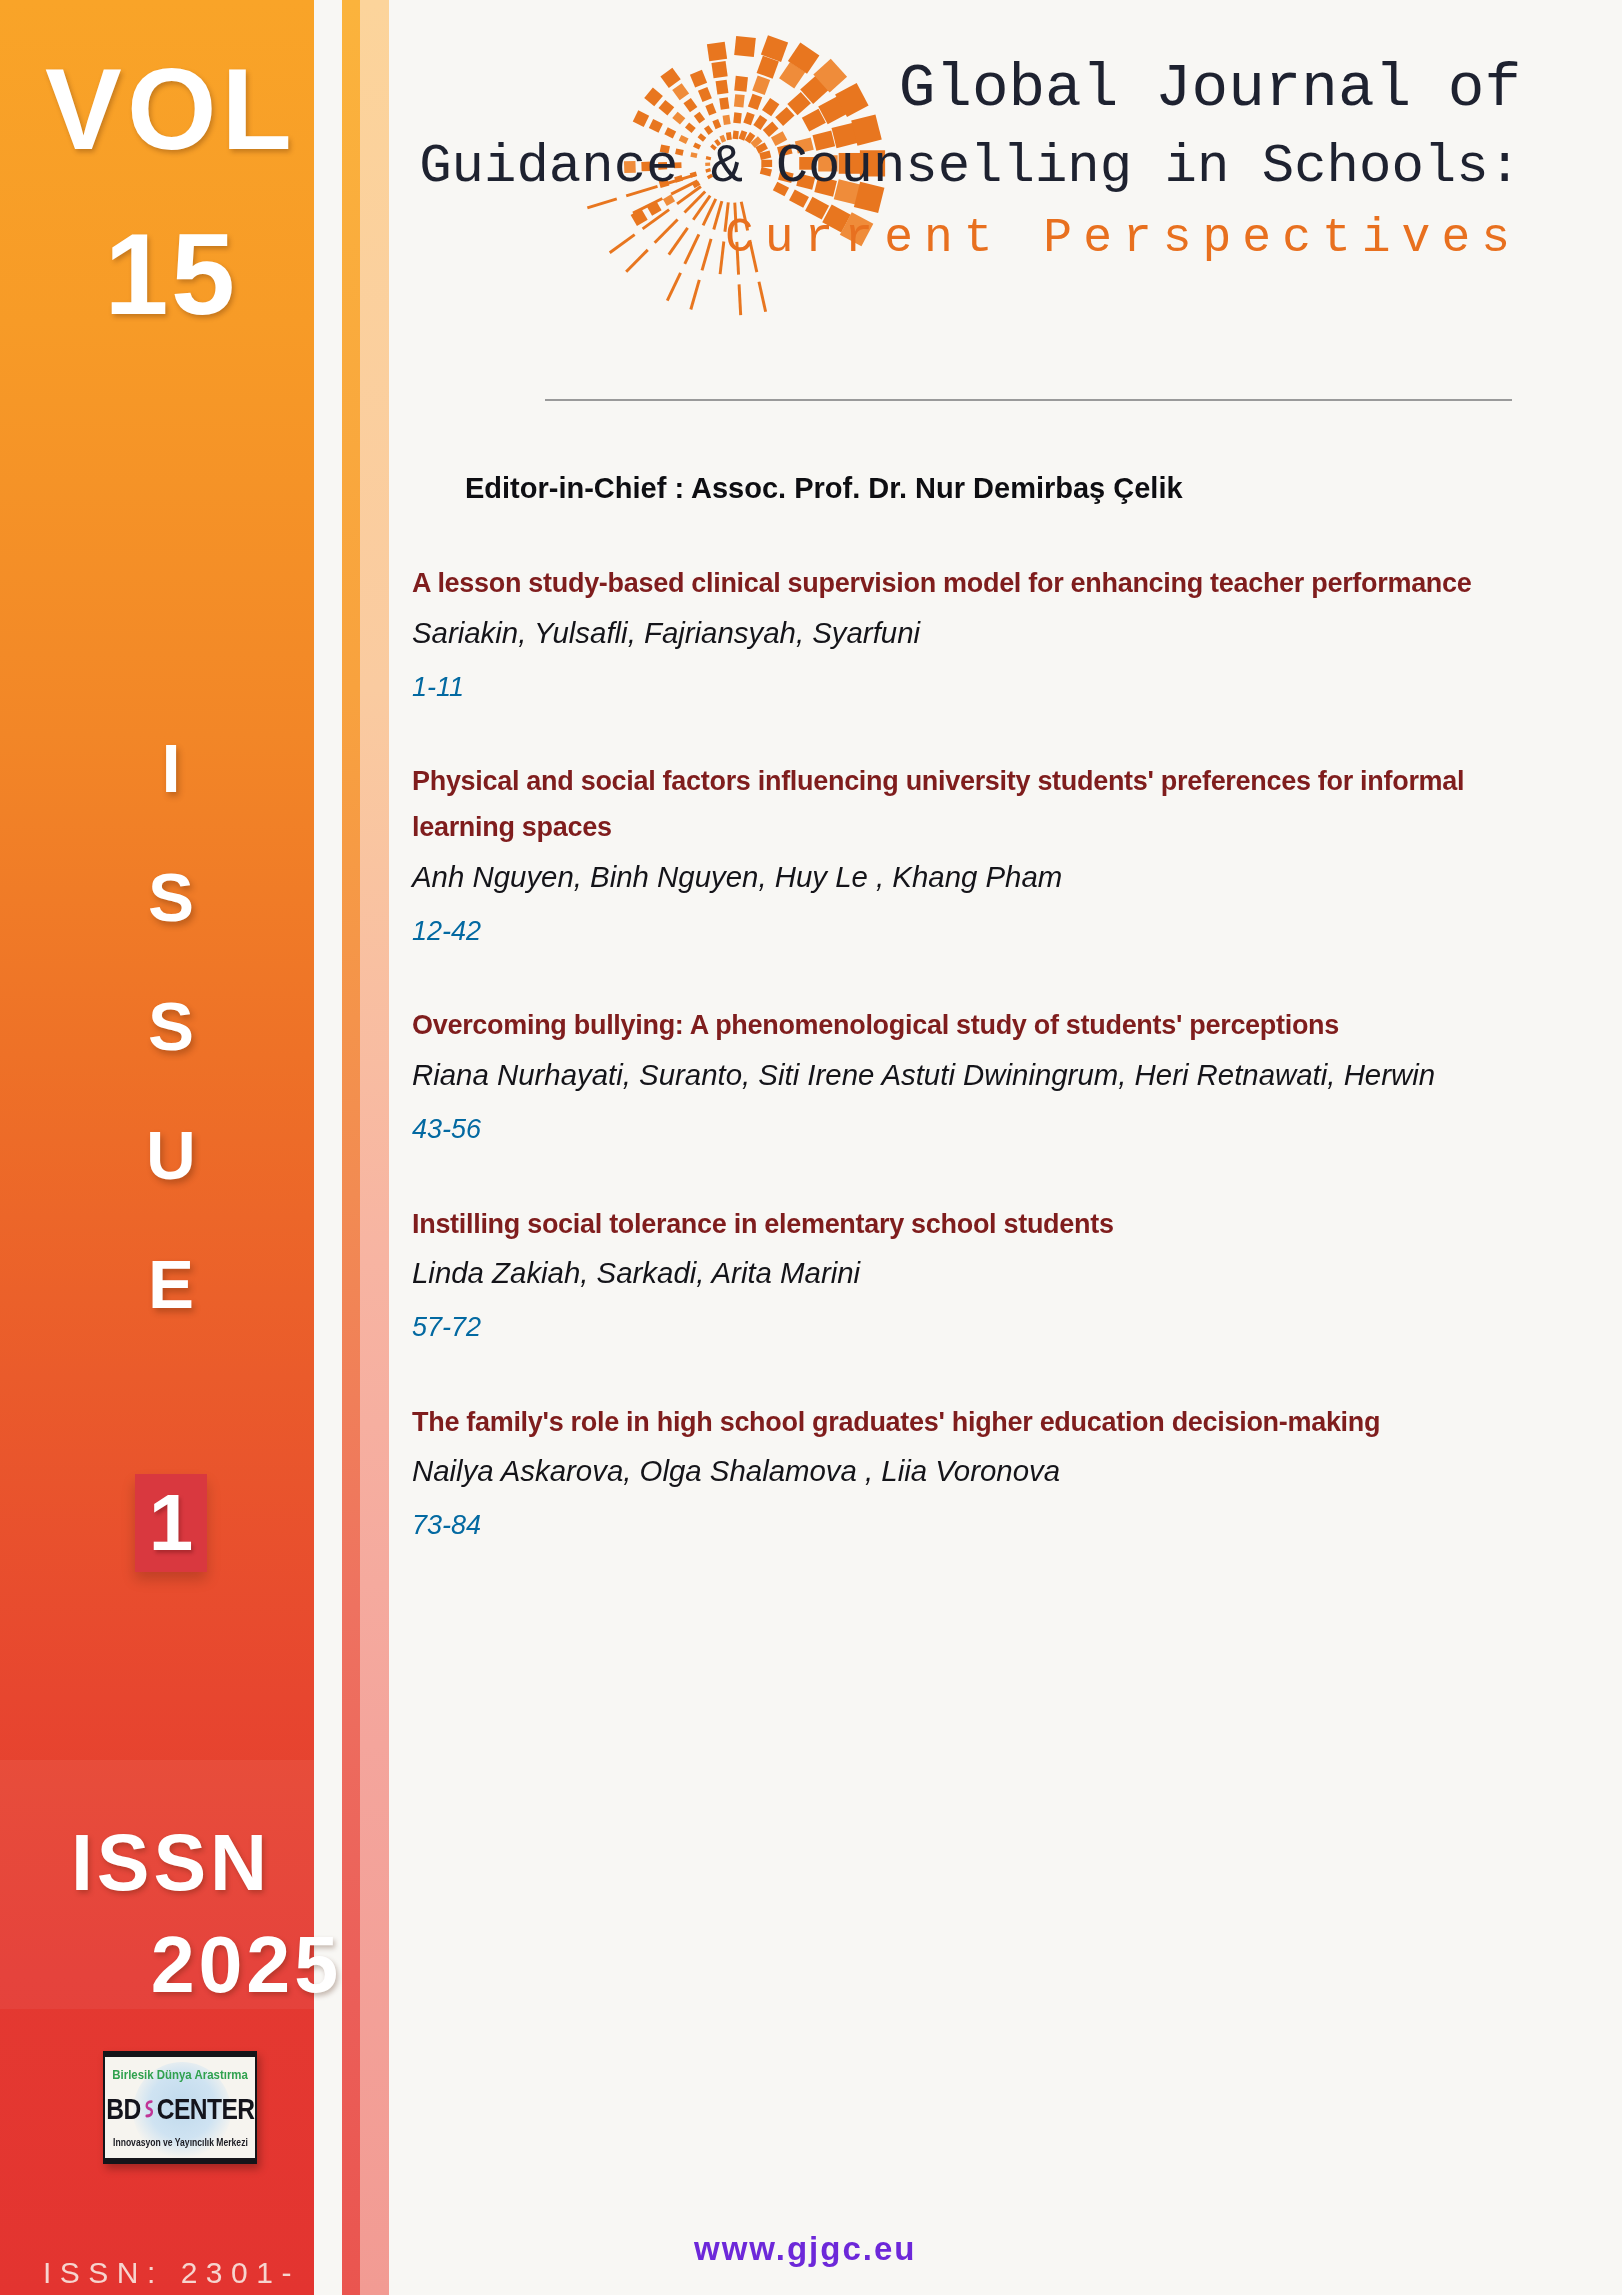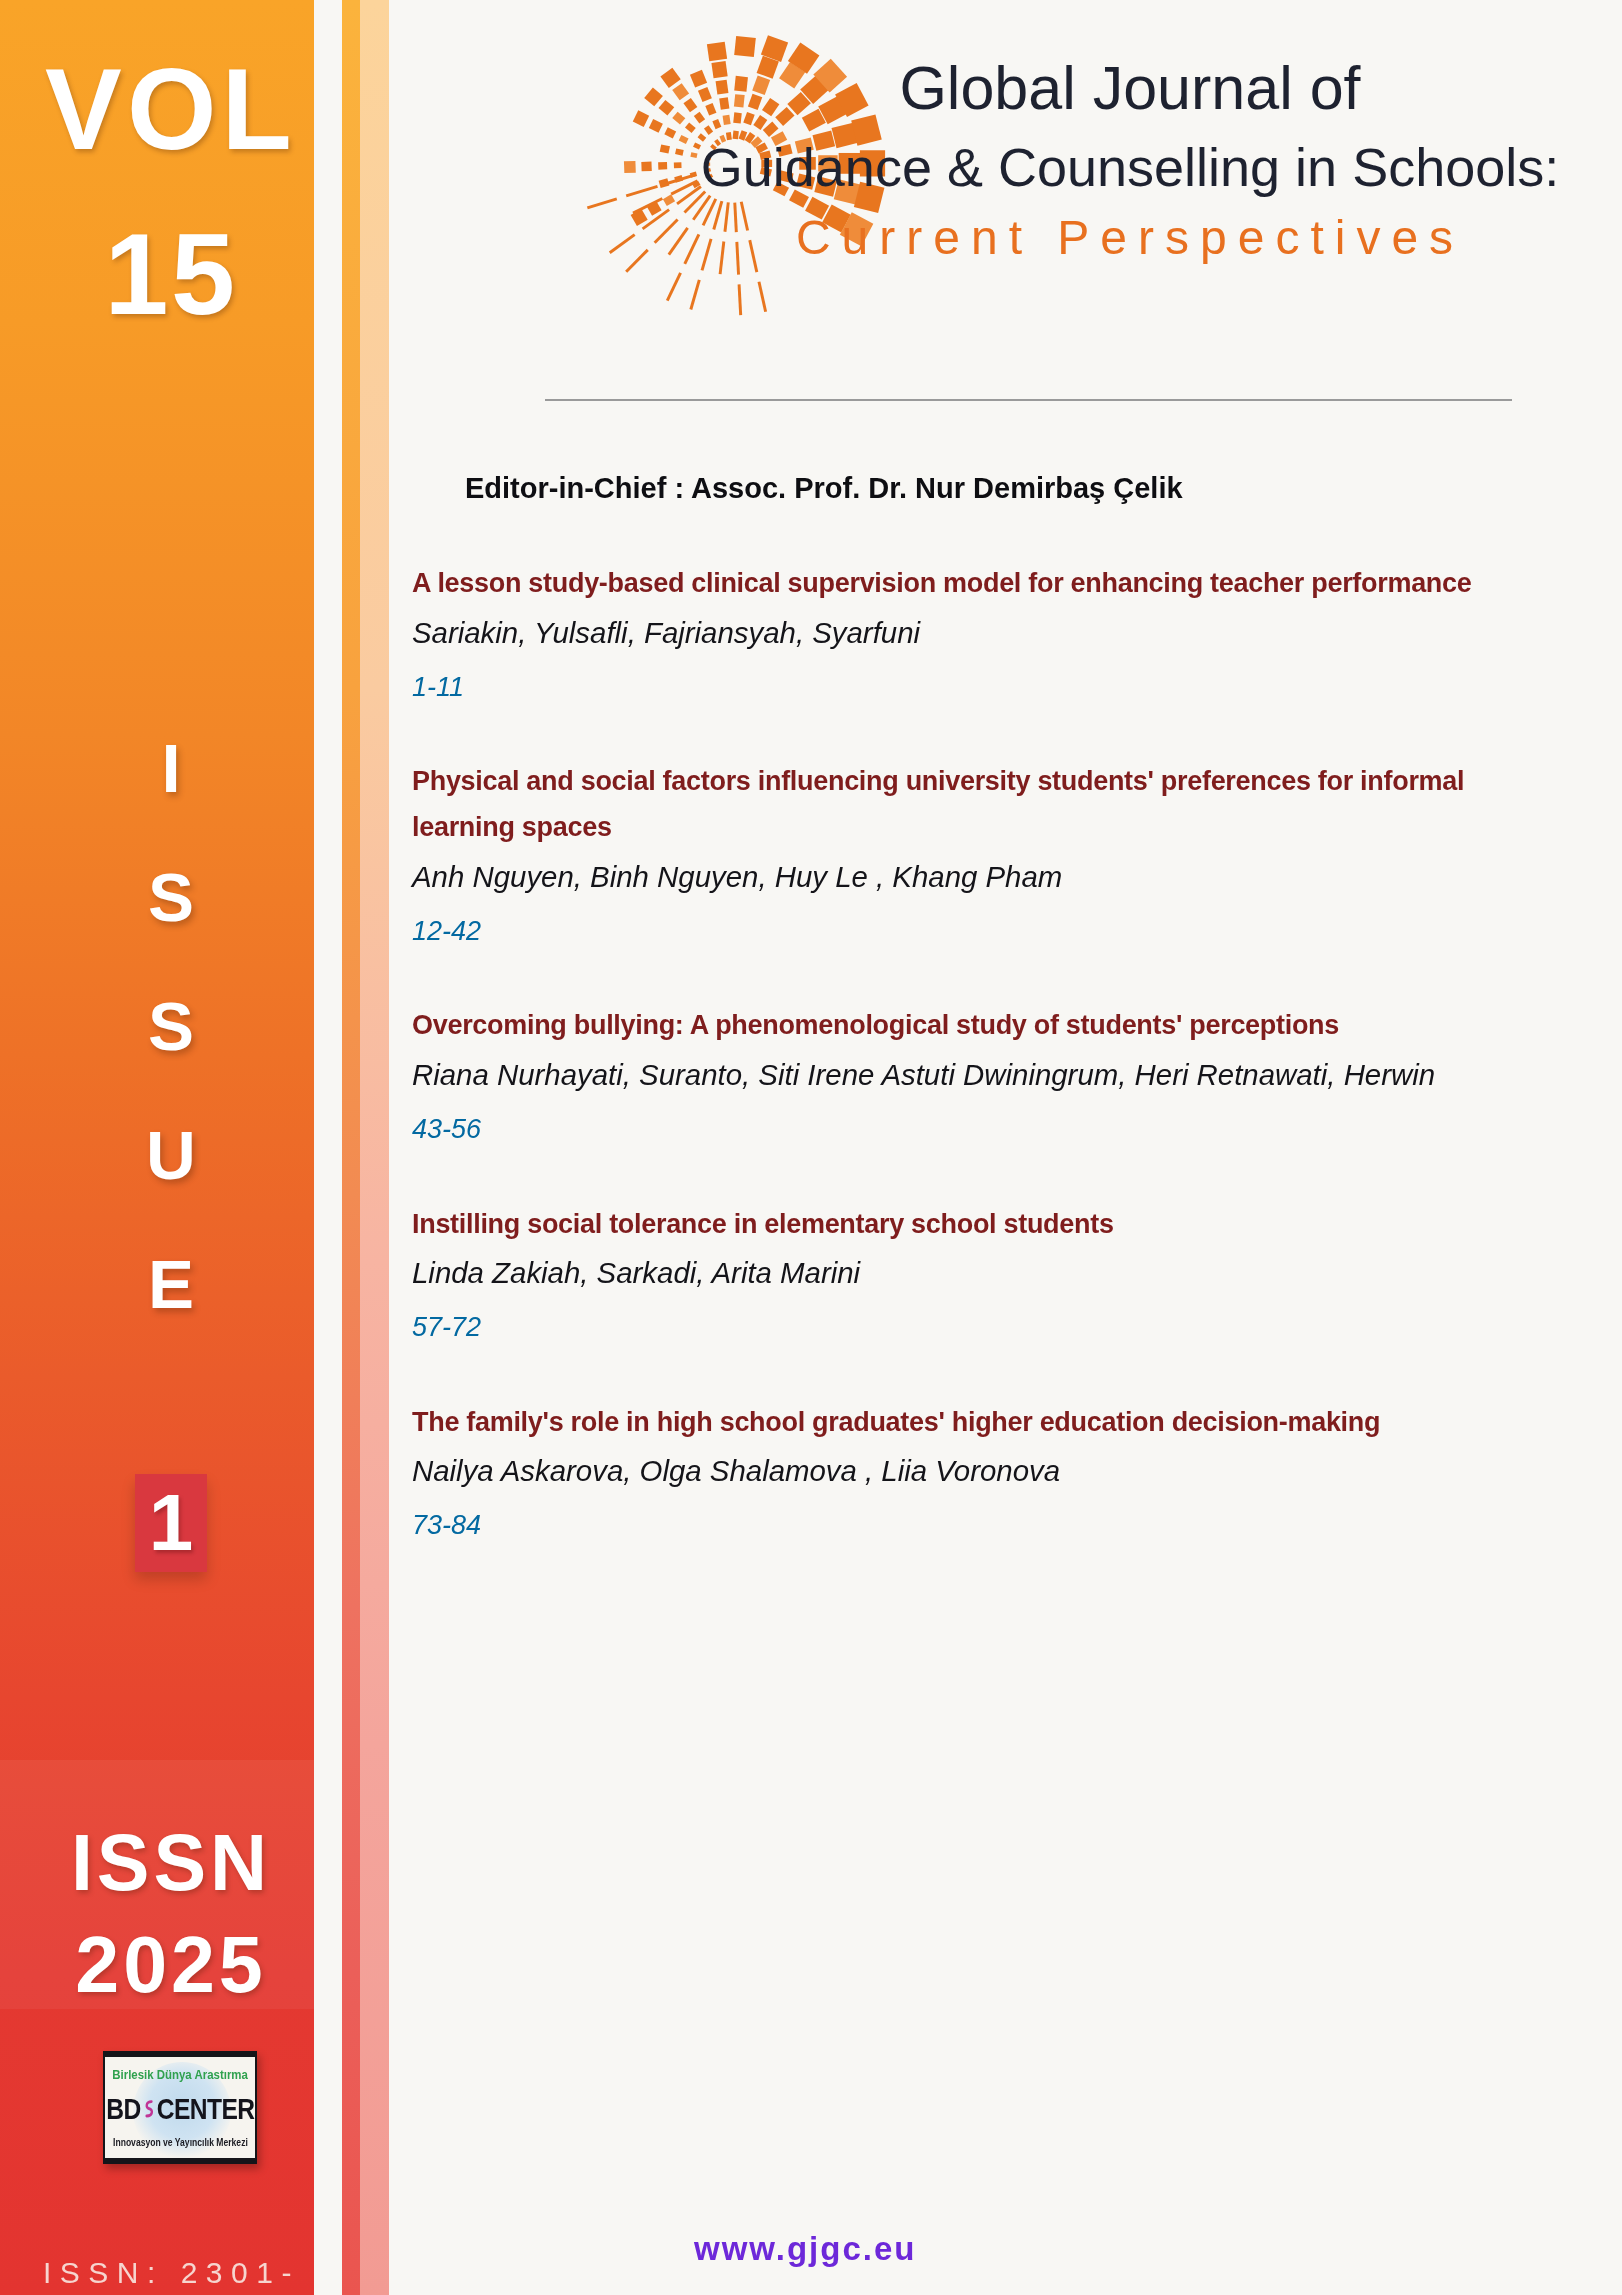--- a/index.html
+++ b/index.html
@@ -23,42 +23,42 @@
 
   .issue-stack { position:absolute; left:0; top:734px; width:342px; display:flex; flex-direction:column;
     align-items:center; gap:60px; }
   .issue-letter { color:#fff; font-weight:700; font-size:69px; line-height:1;
     text-shadow:2.6px 3.9px 5.9px rgba(70,25,0,0.3); }
   .issue-box { margin-top:95px; width:72px; height:98px; background:#D9383F;
     box-shadow:0 7.9px 13px rgba(0,0,0,0.18); display:flex; align-items:center; justify-content:center; }
   .issue-box span { color:#fff; font-weight:700; font-size:80px; line-height:1; text-shadow:2px 2.6px 3.9px rgba(70,10,10,0.3); }
 
   .month-label { top:1823px; font-size:79px; letter-spacing:3.9px; line-height:1; }
-  .year-label  { top:1925px; font-size:79px; letter-spacing:3.9px; line-height:1; }
+  .year-label  { top:1925px; font-size:79px; letter-spacing:3.9px; line-height:1;text-align:right; }
 
   .publisher-box { position:absolute; left:103px; top:2051px; width:154px; height:113px;
     background:#F6F4EF; border:2.6px solid #15151A; border-top-width:6.5px; border-bottom-width:6.5px;
     box-shadow:3.3px 4.6px 7.9px rgba(0,0,0,0.28); display:flex; flex-direction:column; align-items:center;
     justify-content:center; gap:12px; overflow:hidden; }
   .publisher-box::before { content:""; position:absolute; left:27.5px; top:5.2px; width:98px; height:98px;
     border-radius:50%; background:radial-gradient(circle at 50% 45%, #BFD9EC 0%, #CFE3F2 45%, rgba(255,255,255,0) 72%); }
   .pub-line1 { position:relative; color:#2FA14E; font-weight:700; font-size:13px; white-space:nowrap;
     display:inline-block; transform:scaleX(0.88); }
   .pub-name { position:relative; display:flex; align-items:center; gap:2px; transform:scaleX(0.82); }
   .pub-name span { color:#14141C; font-weight:800; font-size:30px; letter-spacing:-0.7px; line-height:1; }
   .pub-line3 { position:relative; color:#1B1B22; font-weight:700; font-size:11px; white-space:nowrap;
     display:inline-block; transform:scaleX(0.78); }
 
   .issn { position:absolute; left:43px; top:2256px; color:#F6D5CF; font-size:30px; font-weight:400;
     letter-spacing:8.5px; }
 
   
   .burst { position:absolute; left:582px; top:31px; }
   .title-block { position:absolute; left:739px; top:58px; width:782px; display:flex; flex-direction:column;
-    align-items:center; font-family:Liberation Sans, sans-serif; }
+    align-items:flex-end; font-family:Liberation Mono, monospace; }
   .title-l1 { font-size:61px; color:#1E2230; white-space:nowrap; line-height:1; margin-bottom:21px; }
   .title-l2 { font-size:54px; color:#1E2230; white-space:nowrap; line-height:1; margin-bottom:19.6px; }
   .title-l3 { font-size:48px; color:#E8701F; white-space:nowrap; line-height:1; letter-spacing:11px; }
   .divider { position:absolute; left:545px; top:399px; width:967px; height:2px; background:#9A9A9A; }
 
   
   .content { position:absolute; left:412px; top:458px; width:1119px; }
   .editor-line { margin-left:53px; margin-top:14.4px; margin-bottom:56px;
     font-size:29px; font-weight:700; color:#0E0E12; }
   .article { margin-bottom:51px; max-width:1116px; }

